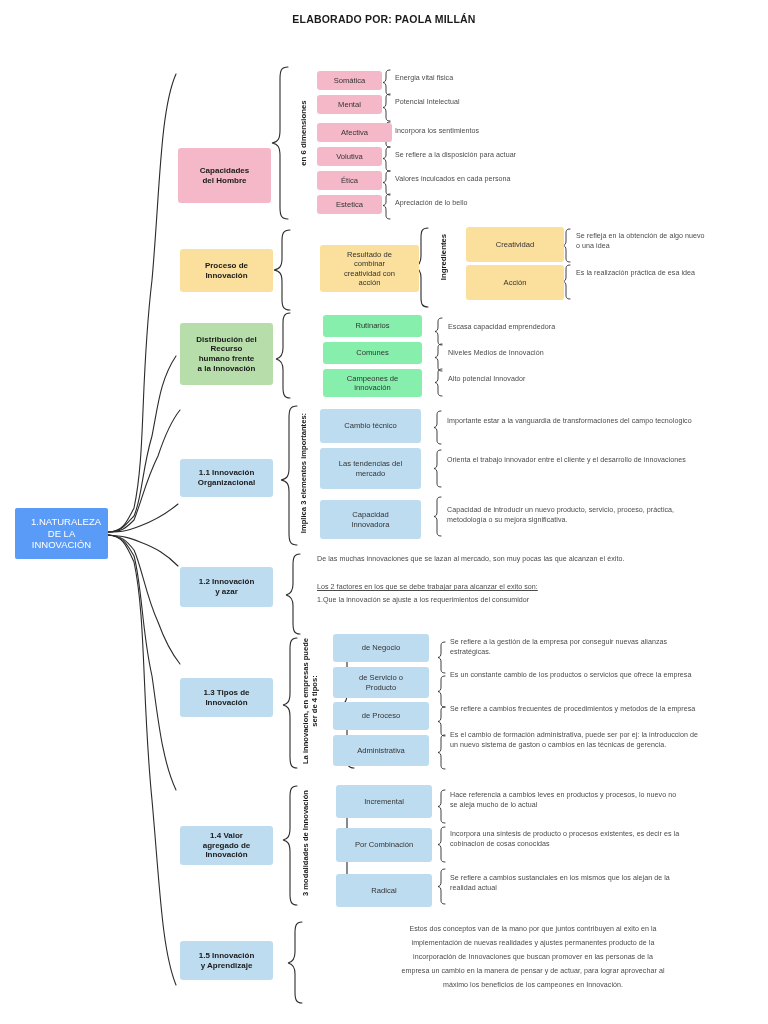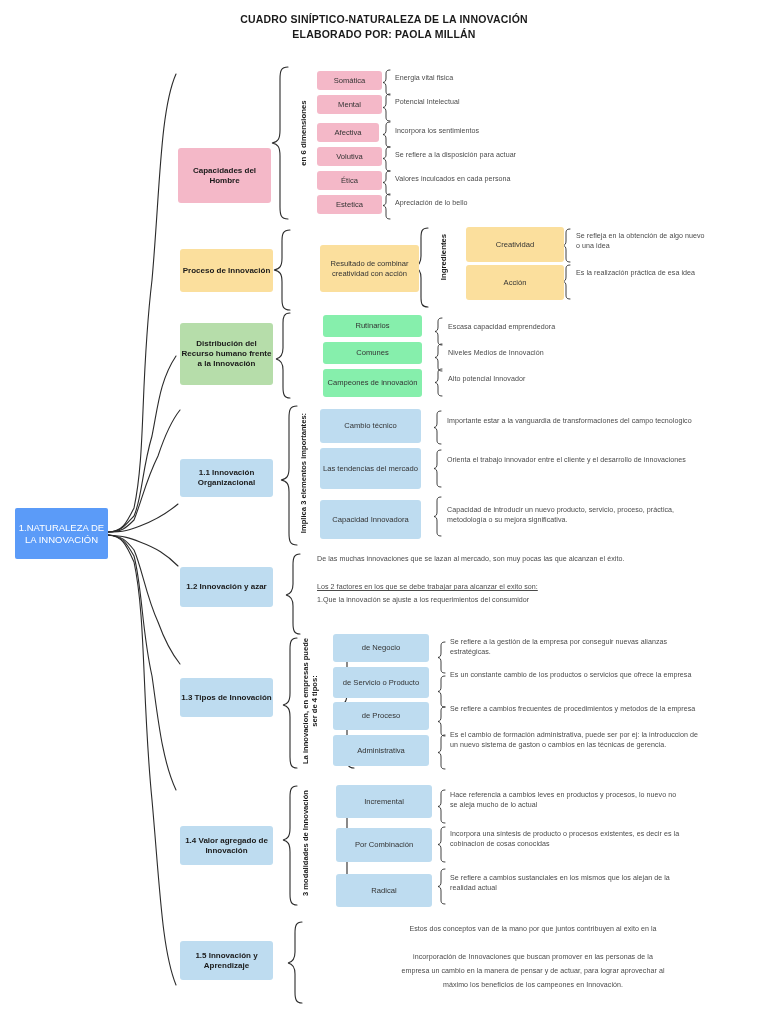--- a/index.html
+++ b/index.html
@@ -20,21 +20,21 @@
     font-size: 10.5px; font-weight: bold; color: #1a1a1a;
     letter-spacing: .2px; line-height: 15px;
   }
 
   
   .node {
     position: absolute;
     display: flex; align-items: center; justify-content: center;
     text-align: center;
     border-radius: 3px;
-    padding: 2px 0;
+    padding: 2px 16px;
     line-height: 1.22;
   }
   .node span { display: block; width: 100%; }
 
   .root {
     background: #5b9bf8; color: #ffffff;
     font-size: 9.5px; border-radius: 2px; text-align: center;
   }
   .lvl1 { font-size: 8px; font-weight: bold; color: #1a1a1a; }
   .lvl1.pink  { background: #f4b8c8; }
@@ -68,21 +68,20 @@
   }
   .vlabel.two-line { white-space: normal; }
   .connectors { position: absolute; left: 0; top: 0; width: 768px; height: 1024px; }
 </style>
 </head>
 <body>
 
 <div id="page">
 
   <div class="title-block">
-    <div class="title-line">CUADRO SINÍPTICO-NATURALEZA DE LA INNOVACIÓN</div>
     <div class="title-line">ELABORADO POR: PAOLA MILLÁN</div>
   </div>
 
   <svg class="connectors" viewBox="0 0 768 1024" xmlns="http://www.w3.org/2000/svg" fill="none" stroke="#2b2b2b" stroke-width="1.1" stroke-linecap="round">
 
     <g>
       <path d="M108 532 C 122 532, 126 524, 134 508 C 146 452, 140 380, 152 280 C 160 190, 160 110, 176 74"></path>
       <path d="M108 532 C 122 532, 126 524, 134 516 C 142 498, 142 470, 152 436 C 158 406, 160 380, 176 356"></path>
       <path d="M108 532 C 122 532, 126 528, 134 520 C 142 500, 146 480, 158 456 C 166 432, 172 420, 180 410"></path>
       <path d="M108 532 C 124 532, 130 530, 140 526 C 156 520, 166 514, 178 504"></path>
@@ -164,21 +163,21 @@
   <div class="node lvl2 pink" style="left:317px; top:71px; width:65px; height:19px;">
     <span>Somática</span>
     </div>
   <div class="leaf" style="left:395px; top:74px; width:200px;">Energia vital fisica</div>
 
   <div class="node lvl2 pink" style="left:317px; top:95px; width:65px; height:19px;">
     <span>Mental</span>
     </div>
   <div class="leaf" style="left:395px; top:98px; width:200px;">Potencial Intelectual</div>
 
-  <div class="node lvl2 pink" style="left:317px; top:123px; width:62px; height:19px;text-align:center;">
+  <div class="node lvl2 pink" style="left:317px; top:123px; width:75px; height:19px;text-align:center;">
     <span>Afectiva</span>
     </div>
   <div class="leaf" style="left:395px; top:127px; width:230px;">Incorpora los sentimientos</div>
 
   <div class="node lvl2 pink" style="left:317px; top:147px; width:65px; height:19px;">
     <span>Volutiva</span>
     </div>
   <div class="leaf" style="left:395px; top:151px; width:240px;">Se refiere a la disposición para actuar</div>
 
   <div class="node lvl2 pink" style="left:317px; top:171px; width:65px; height:19px;">
@@ -297,17 +296,18 @@
 
   <div class="node lvl2 blue" style="left:336px; top:874px; width:96px; height:33px;justify-content:flex-end;">
     <span>Radical</span>
     </div>
   <div class="leaf" style="left:450px; top:874px; width:230px;">Se refiere a cambios sustanciales en los mismos que los alejan de la realidad actual</div>
 
   <div class="node lvl1 blue" style="left:180px; top:941px; width:93px; height:39px;">
     <span>1.5 Innovación y Aprendizaje</span>
   </div>
   <div class="leaf center" style="left:313px; top:925px; width:440px;">Estos dos conceptos van de la mano por que juntos contribuyen al exito en la</div>
+  <div class="leaf center" style="left:313px; top:939px; width:440px;">implementación de nuevas realidades y ajustes permanentes producto de la</div>
   <div class="leaf center" style="left:313px; top:953px; width:440px;">incorporación de Innovaciones que buscan promover en las personas de la</div>
   <div class="leaf center" style="left:313px; top:967px; width:440px;">empresa un cambio en la manera de pensar y de actuar, para lograr aprovechar al</div>
   <div class="leaf center" style="left:313px; top:981px; width:440px;">máximo los beneficios de los campeones en Innovación.</div>
 
 </div>
 
 </body></html>

